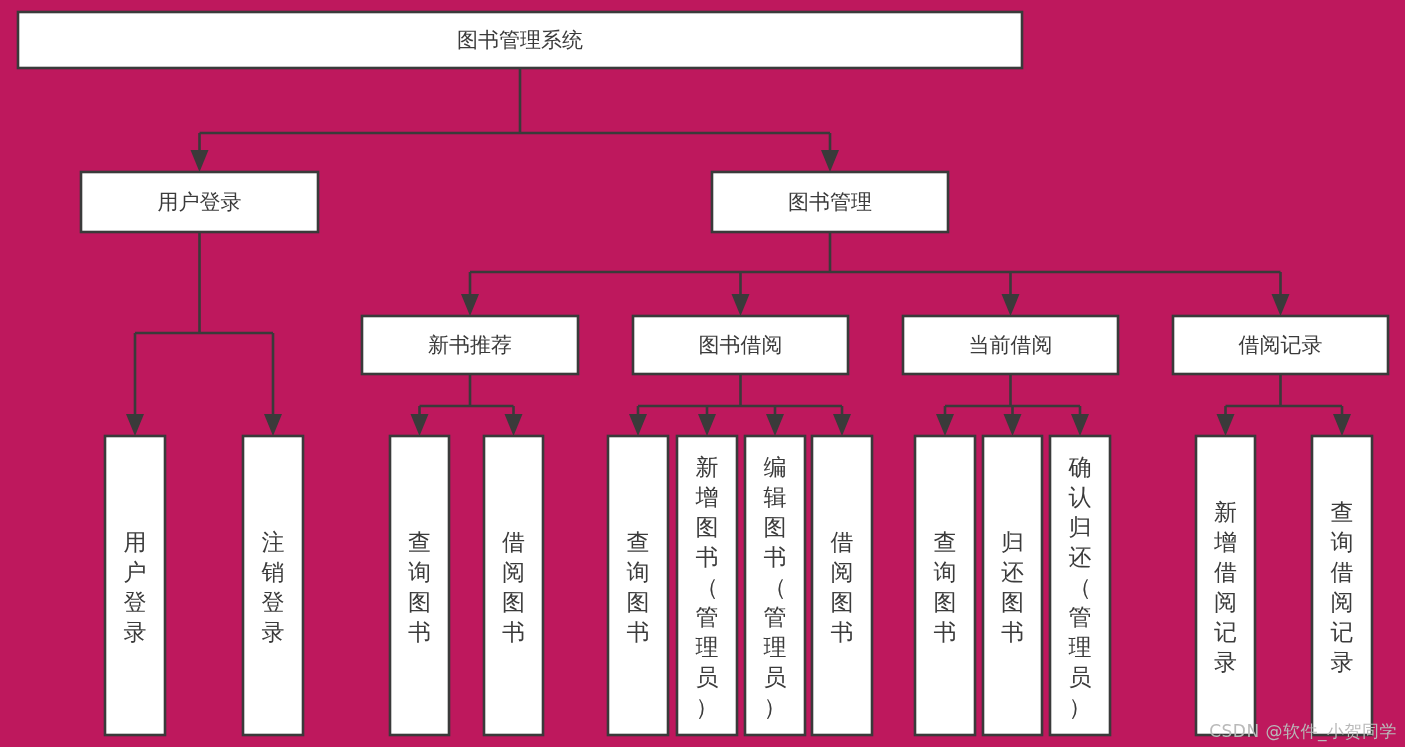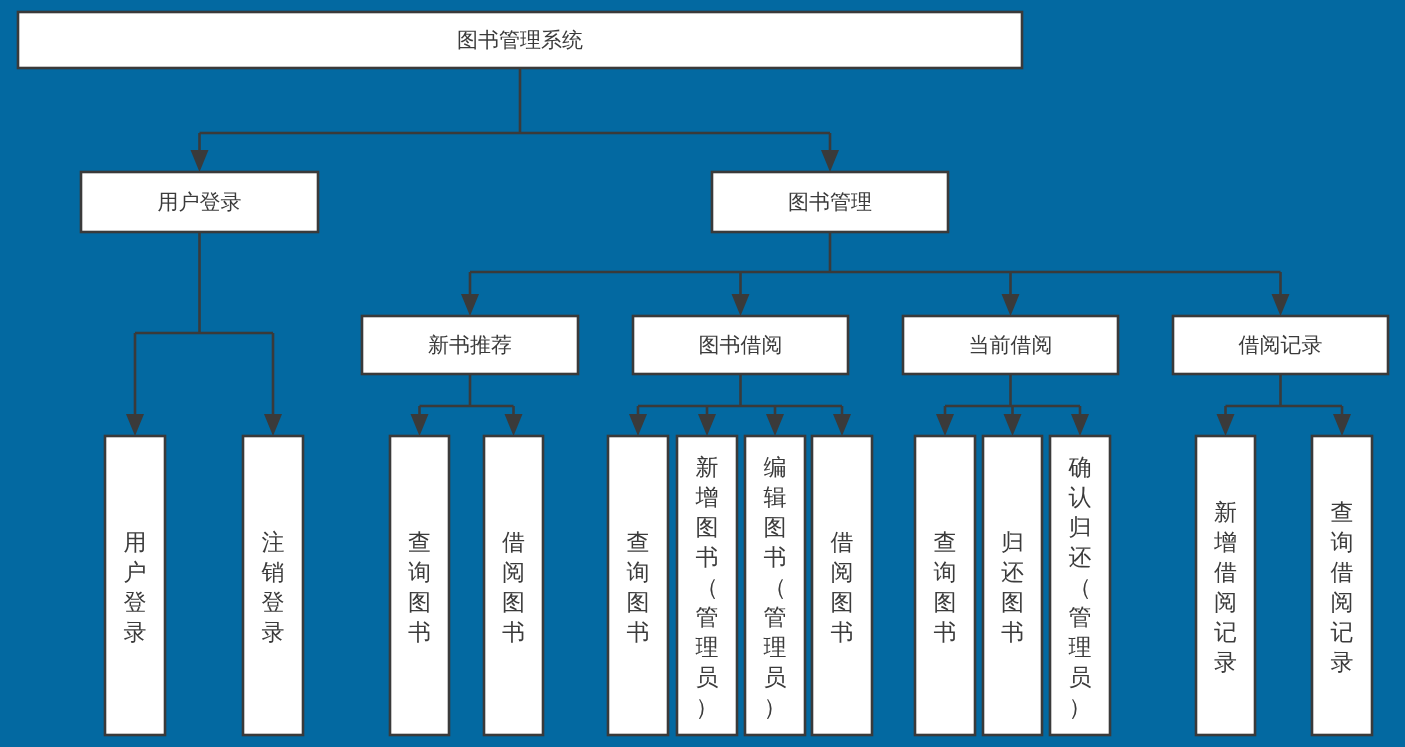--- a/index.html
+++ b/index.html
@@ -10,21 +10,21 @@
   body {
     width: 1405px;
     height: 747px;
     font-family: "DejaVu Sans", "Liberation Sans", sans-serif;
     overflow: hidden;
   }
   #diagram-root {
     position: relative;
     width: 1405px;
     height: 747px;
-    background: #0369a1;
+    background: #be185d;
   }
   svg.flow {
     position: absolute;
     left: 0;
     top: 0;
     width: 1405px;
     height: 747px;
   }
   .node-rect {
     fill: #ffffff;
@@ -216,14 +216,15 @@
           <rect x="1196" y="436" width="59" height="299" class="node-rect"></rect>
           <text x="1225.5" y="519.5" class="node-label-v"><tspan x="1225.5" dy="0">新</tspan><tspan x="1225.5" dy="30">增</tspan><tspan x="1225.5" dy="30">借</tspan><tspan x="1225.5" dy="30">阅</tspan><tspan x="1225.5" dy="30">记</tspan><tspan x="1225.5" dy="30">录</tspan></text>
         </g>
         <g>
           <rect x="1312" y="436" width="60" height="299" class="node-rect"></rect>
           <text x="1342" y="519.5" class="node-label-v"><tspan x="1342" dy="0">查</tspan><tspan x="1342" dy="30">询</tspan><tspan x="1342" dy="30">借</tspan><tspan x="1342" dy="30">阅</tspan><tspan x="1342" dy="30">记</tspan><tspan x="1342" dy="30">录</tspan></text>
         </g>
       </g>
   </svg>
 
+  <div class="watermark-text">CSDN @软件_小贺同学</div>
 
 </div>
 
 </body></html>

